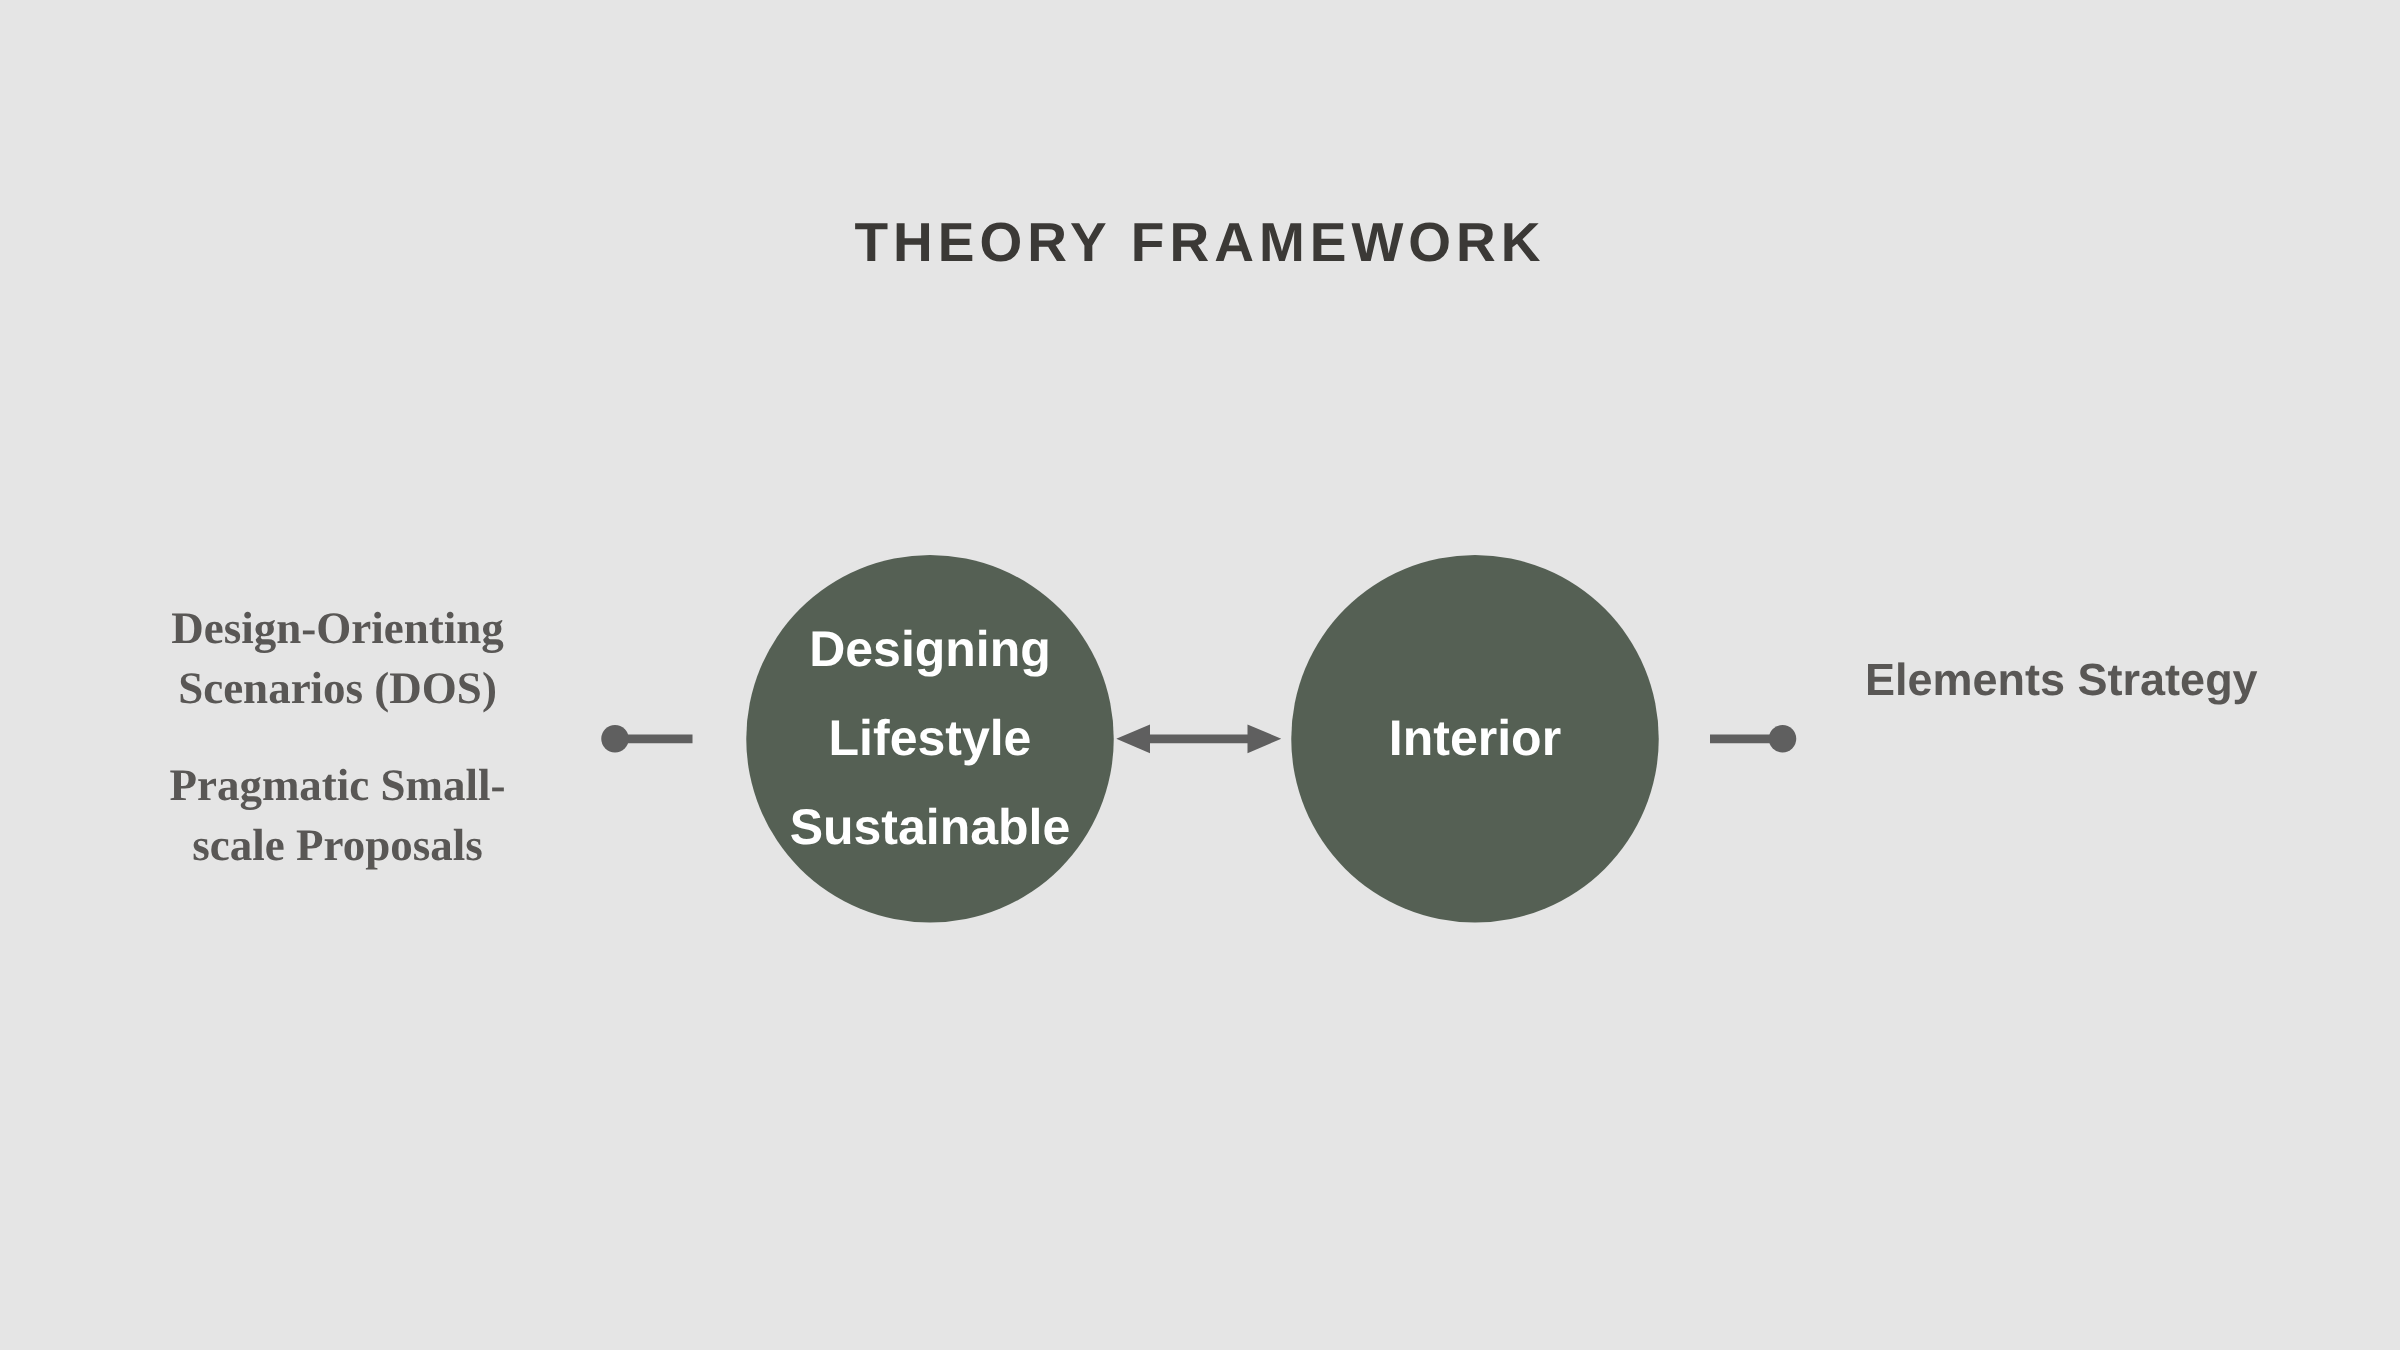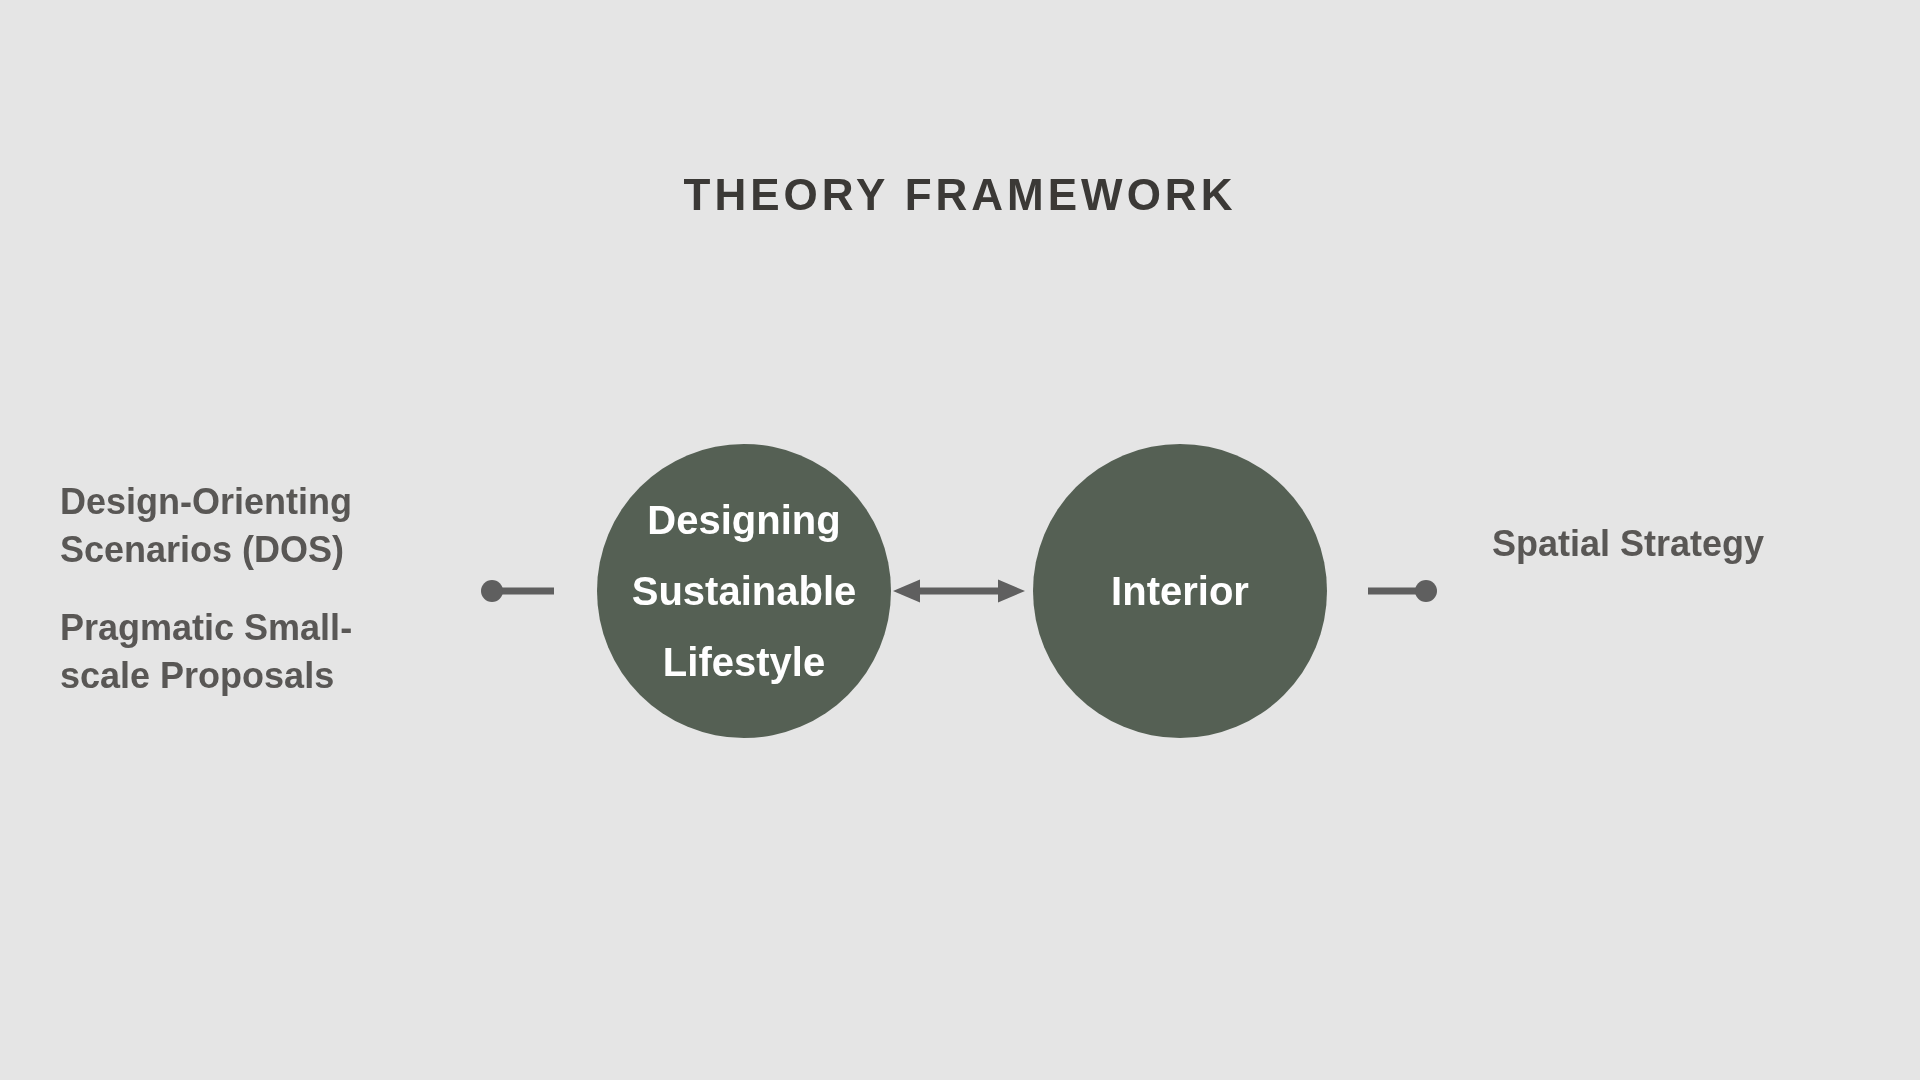--- a/index.html
+++ b/index.html
@@ -35,20 +35,22 @@
   }
   .notes .line {
     display: block;
     line-height: 48px;
   }
   .notes p { margin: 0; }
   .left-notes {
     left: 60px;
     top: 478px;
     width: 420px;
+    text-align: center;
+    font-family: Liberation Serif, serif;
   }
   .left-notes p + p { margin-top: 30px; }
   .right-notes {
     left: 1492px;
     top: 520px;
     width: 420px;
     text-align: left;
   }
   .right-notes p + p { margin-top: 40px; }
   .node {
@@ -94,38 +96,38 @@
     </p>
   </div>
 
   <svg class="conn" style="left:478px; top:577px;" width="84" height="28">
     <line x1="14" y1="14" x2="76" y2="14" stroke="#5f5f5f" stroke-width="7"></line>
     <circle cx="14" cy="14" r="11" fill="#5f5f5f"></circle>
   </svg>
 
   <div class="node node-left">
     <span class="line">Designing</span>
+    <span class="line">Lifestyle</span>
     <span class="line">Sustainable</span>
-    <span class="line">Lifestyle</span>
   </div>
 
   <svg class="conn" style="left:893px; top:576px;" width="132" height="30">
     <line x1="23" y1="15" x2="109" y2="15" stroke="#5f5f5f" stroke-width="7"></line>
     <polygon points="0,15 27,3.5 27,26.5" fill="#5f5f5f"></polygon>
     <polygon points="132,15 105,3.5 105,26.5" fill="#5f5f5f"></polygon>
   </svg>
 
   <div class="node node-right">
     <span class="line">Interior</span>
   </div>
 
   <svg class="conn" style="left:1360px; top:577px;" width="84" height="28">
     <line x1="8" y1="14" x2="66" y2="14" stroke="#5f5f5f" stroke-width="7"></line>
     <circle cx="66" cy="14" r="11" fill="#5f5f5f"></circle>
   </svg>
 
   <div class="notes right-notes">
     <p>
-      <span class="line">Spatial Strategy</span>
+      <span class="line">Elements Strategy</span>
     </p>
   </div>
 
 </div>
 
 </body></html>

